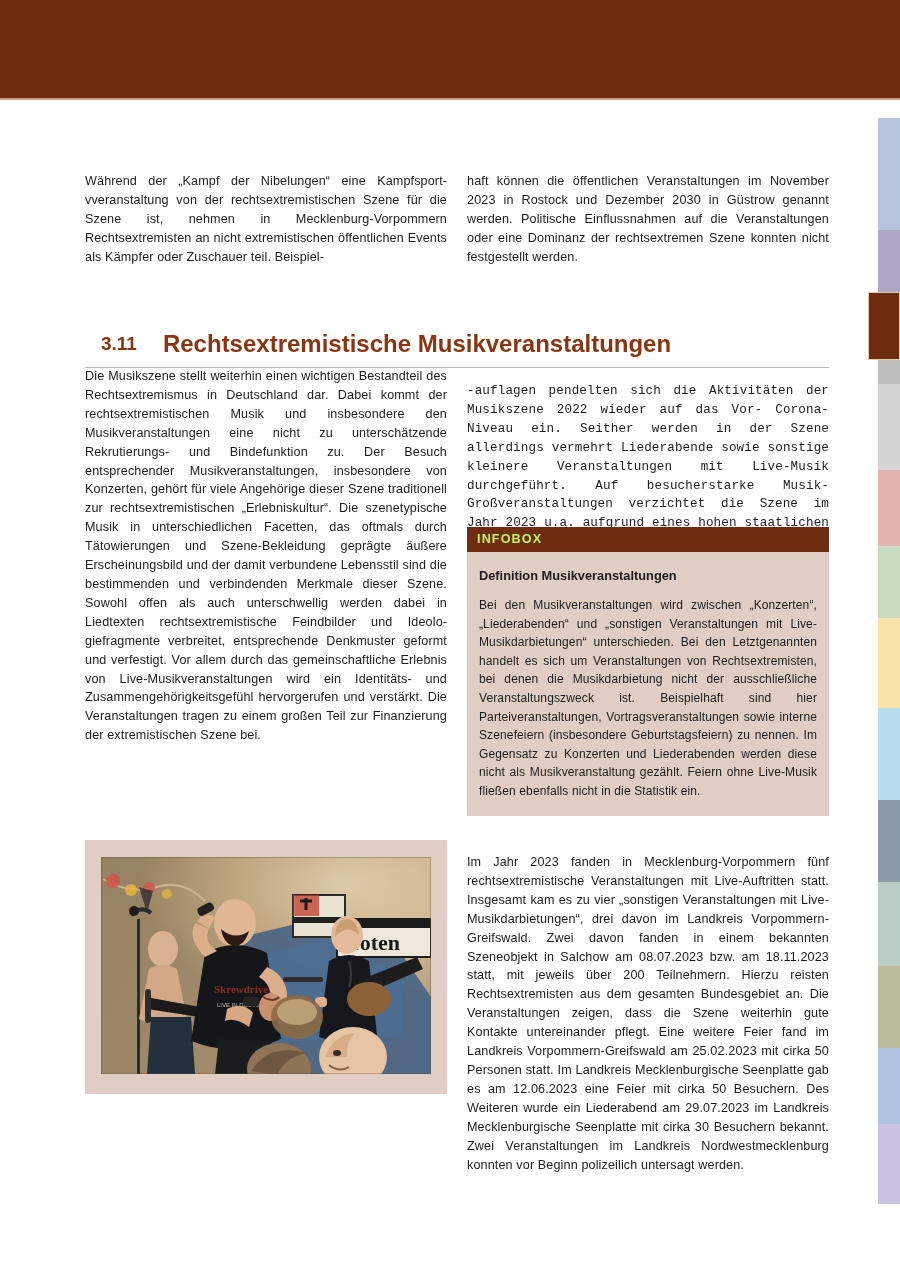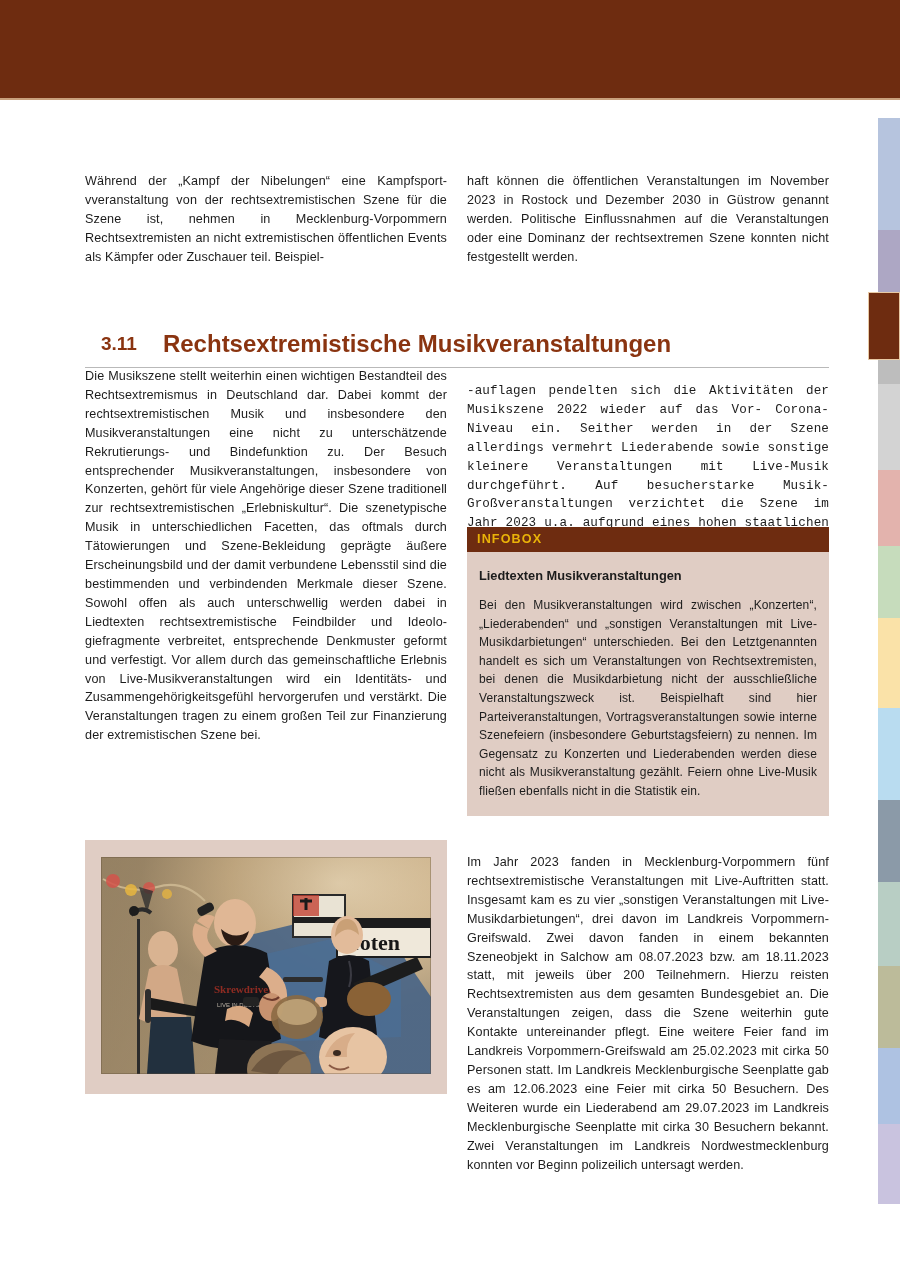--- a/index.html
+++ b/index.html
@@ -111,21 +111,21 @@
   }
 
   
   .infobox {
     position: absolute;
     left: 467px;
     width: 362px;
   }
   .infobox-header {
     background: #6e2c10;
-    color: #eab308;
+    color: #bef264;
     font-size: 12.6px;
     font-weight: bold;
     letter-spacing: 0.09em;
     padding: 5px 10px 6px 10px;
     box-sizing: border-box;
   }
   .infobox-body {
     background: #e0cdc4;
     padding: 16px 12px 15px 12px;
     box-sizing: border-box;
@@ -202,21 +202,21 @@
     <p class="body">Die Musikszene stellt weiterhin einen wichtigen Be­standteil des Rechtsextremismus in Deutschland dar. Dabei kommt der rechtsextremistischen Musik und insbesondere den Musikveranstaltungen eine nicht zu unterschätzende Rekrutierungs- und Bindefunktion zu. Der Besuch entsprechender Musikveranstaltungen, ins­besondere von Konzerten, gehört für viele Angehörige dieser Szene traditionell zur rechtsextremistischen „Er­lebniskultur“. Die szenetypische Musik in unterschied­lichen Facetten, das oftmals durch Tätowierungen und Szene-Bekleidung geprägte äußere Erscheinungsbild und der damit verbundene Lebensstil sind die bestim­menden und verbindenden Merkmale dieser Szene. Sowohl offen als auch unterschwellig werden dabei in Liedtexten rechtsextremistische Feindbilder und Ideolo­giefragmente verbreitet, entsprechende Denkmuster ge­formt und verfestigt. Vor allem durch das gemeinschaft­liche Erlebnis von Live-Musikveranstaltungen wird ein Identitäts- und Zusammengehörigkeitsgefühl hervor­gerufen und verstärkt. Die Veranstaltungen tragen zu einem großen Teil zur Finanzierung der extremistischen Szene bei.</p>
   </div>
 
   <div class="col-right" style="top:284px;font-family:Liberation Mono, monospace;">
     <p class="body">-auflagen pendelten sich die Aktivitäten der Musiksze­ne 2022 wieder auf das Vor- Corona- Niveau ein. Seither werden in der Szene allerdings vermehrt Liederabende sowie sonstige kleinere Veranstaltungen mit Live-Musik durchgeführt. Auf besucherstarke Musik-Großveranstal­tungen verzichtet die Szene im Jahr 2023 u.a. aufgrund eines hohen staatlichen Repressionsdrucks weiterhin.</p>
   </div>
 
   <div class="infobox" style="top:429px;">
     <div class="infobox-header">INFOBOX</div>
     <div class="infobox-body">
-      <div class="infobox-title">Liedtexten Musikveranstaltungen</div>
+      <div class="infobox-title">Definition Musikveranstaltungen</div>
       <p class="body">Bei den Musikveranstaltungen wird zwischen „Konzer­ten“, „Liederabenden“ und „sonstigen Veranstaltungen mit Live- Musikdarbietungen“ unterschieden. Bei den Letztgenannten handelt es sich um Veranstaltungen von Rechtsextremisten, bei denen die Musikdarbie­tung nicht der ausschließliche Veranstaltungszweck ist. Beispielhaft sind hier Parteiveranstaltungen, Vor­tragsveranstaltungen sowie interne Szenefeiern (ins­besondere Geburtstagsfeiern) zu nennen. Im Gegen­satz zu Konzerten und Liederabenden werden diese nicht als Musikveranstaltung gezählt. Feiern ohne Live-Musik fließen ebenfalls nicht in die Statistik ein.</p>
     </div>
   </div>
 
   <div class="col-right" style="top:755px;">
     <p class="body">Im Jahr 2023 fanden in Mecklenburg-Vorpommern fünf rechtsextremistische Veranstaltungen mit Live-Auftritten statt. Insgesamt kam es zu vier „sonstigen Veranstaltun­gen mit Live-Musikdarbietungen“, drei davon im Landkreis Vorpommern-Greifswald. Zwei davon fanden in einem be­kannten Szeneobjekt in Salchow am 08.07.2023 bzw. am 18.11.2023 statt, mit jeweils über 200 Teilnehmern. Hierzu rei­sten Rechtsextremisten aus dem gesamten Bundesgebiet an. Die Veranstaltungen zeigen, dass die Szene weiterhin gute Kontakte untereinander pflegt. Eine weitere Feier fand im Landkreis Vorpommern-Greifswald am 25.02.2023 mit cirka 50 Personen statt. Im Landkreis Mecklenburgische Seenplat­te gab es am 12.06.2023 eine Feier mit cirka 50 Besuchern. Des Weiteren wurde ein Liederabend am 29.07.2023 im Landkreis Mecklenburgische Seenplatte mit cirka 30 Besuchern be­kannt. Zwei Veranstaltungen im Landkreis Nordwestmeck­lenburg konnten vor Beginn polizeilich untersagt werden.</p>
   </div>
 
   <div class="photo-frame" style="top:742px;">
     <div class="photo">

